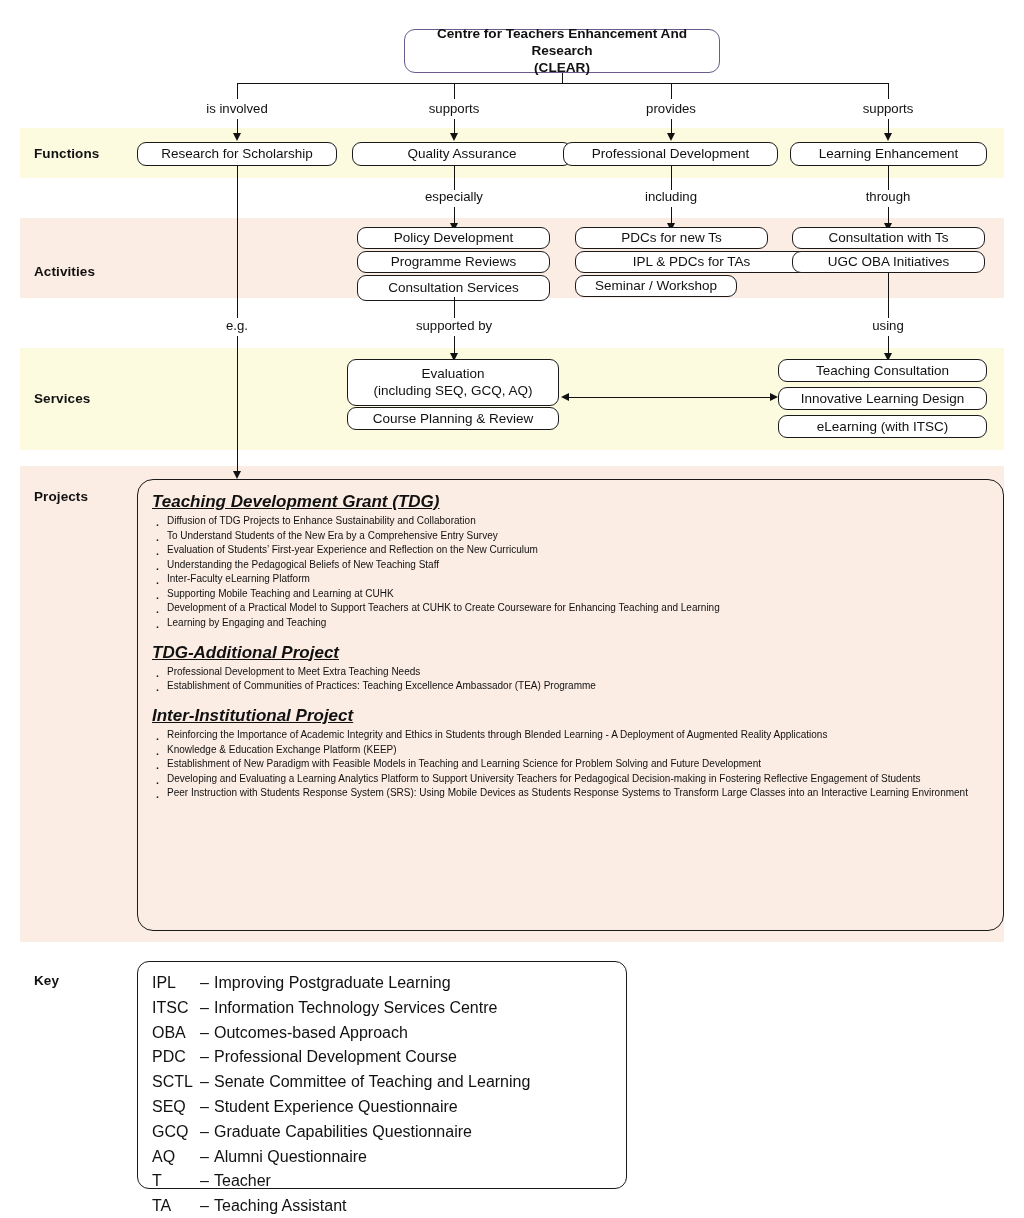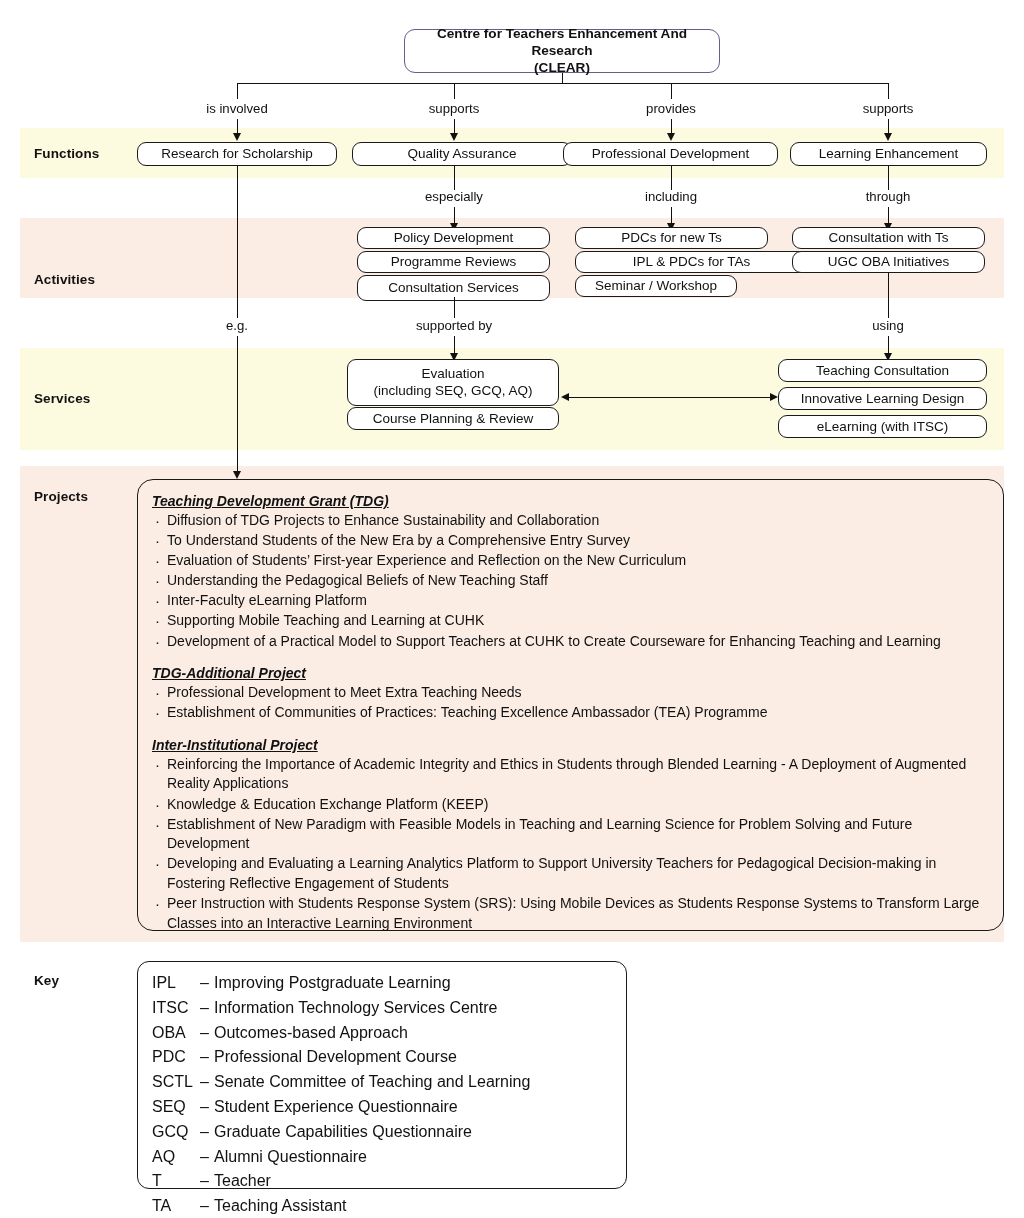--- a/index.html
+++ b/index.html
@@ -58,28 +58,28 @@
     transform:translateX(-50%);text-align:center;
   }
 
   
   .projects-panel{
     position:absolute;box-sizing:border-box;
     border:1.6px solid #1a1a1a;border-radius:16px;background:transparent;
     padding:12px 18px 10px 14px;
   }
   .proj-head{
-    font-weight:bold;font-style:italic;font-size:14px;
+    font-weight:bold;font-style:italic;font-size:17px;
     text-decoration:underline;margin:0 0 2px 0;display:inline-block;
   }
   .proj-group{margin-bottom:13px;}
   .proj-group:last-child{margin-bottom:12px;}
   .proj-list{list-style:none;margin:0;padding:0;}
   .proj-list li{
-    font-size:14px;line-height:1.40;position:relative;
+    font-size:10px;line-height:1.40;position:relative;
     padding-left:15px;margin:0 0 .5px 0;
   }
   .proj-list li:before{
     content:"\00B7";position:absolute;left:3px;top:-1px;font-size:15px;
   }
 
   
   .key-panel{
     position:absolute;box-sizing:border-box;
     border:1.6px solid #1a1a1a;border-radius:12px;background:transparent;
@@ -94,21 +94,21 @@
 <body>
 
 <div class="canvas">
 
   <div class="band band-yellow" style="top:128px;height:50px;"></div>
   <div class="band band-peach" style="top:218px;height:80px;"></div>
   <div class="band band-yellow" style="top:348px;height:102px;"></div>
   <div class="band band-peach" style="top:466px;height:476px;"></div>
 
   <div class="band-label" style="left:34px;top:146px;">Functions</div>
-  <div class="band-label" style="left:34px;top:272px;">Activities</div>
+  <div class="band-label" style="left:34px;top:264px;">Activities</div>
   <div class="band-label" style="left:34px;top:391px;">Services</div>
   <div class="band-label" style="left:34px;top:489px;">Projects</div>
   <div class="band-label" style="left:34px;top:973px;">Key</div>
 
   <div class="node root two-line" style="left:404px;top:29px;width:316px;height:44px;">
     <div>
       <div>Centre for Teachers Enhancement And Research</div>
       <div>(CLEAR)</div>
     </div>
   </div>
@@ -203,20 +203,21 @@
     <div class="proj-group">
       <div class="proj-head">Teaching Development Grant (TDG)</div>
       <ul class="proj-list">
         <li>Diffusion of TDG Projects to Enhance Sustainability and Collaboration</li>
         <li>To Understand Students of the New Era by a Comprehensive Entry Survey</li>
         <li>Evaluation of Students’ First-year Experience and Reflection on the New Curriculum</li>
         <li>Understanding the Pedagogical Beliefs of New Teaching Staff</li>
         <li>Inter-Faculty eLearning Platform</li>
         <li>Supporting Mobile Teaching and Learning at CUHK</li>
         <li>Development of a Practical Model to Support Teachers at CUHK to Create Courseware for Enhancing Teaching and Learning</li>
+        <li>Learning by Engaging and Teaching</li>
       </ul>
     </div>
 
     <div class="proj-group">
       <div class="proj-head">TDG-Additional Project</div>
       <ul class="proj-list">
         <li>Professional Development to Meet Extra Teaching Needs</li>
         <li>Establishment of Communities of Practices: Teaching Excellence Ambassador (TEA) Programme</li>
       </ul>
     </div>

